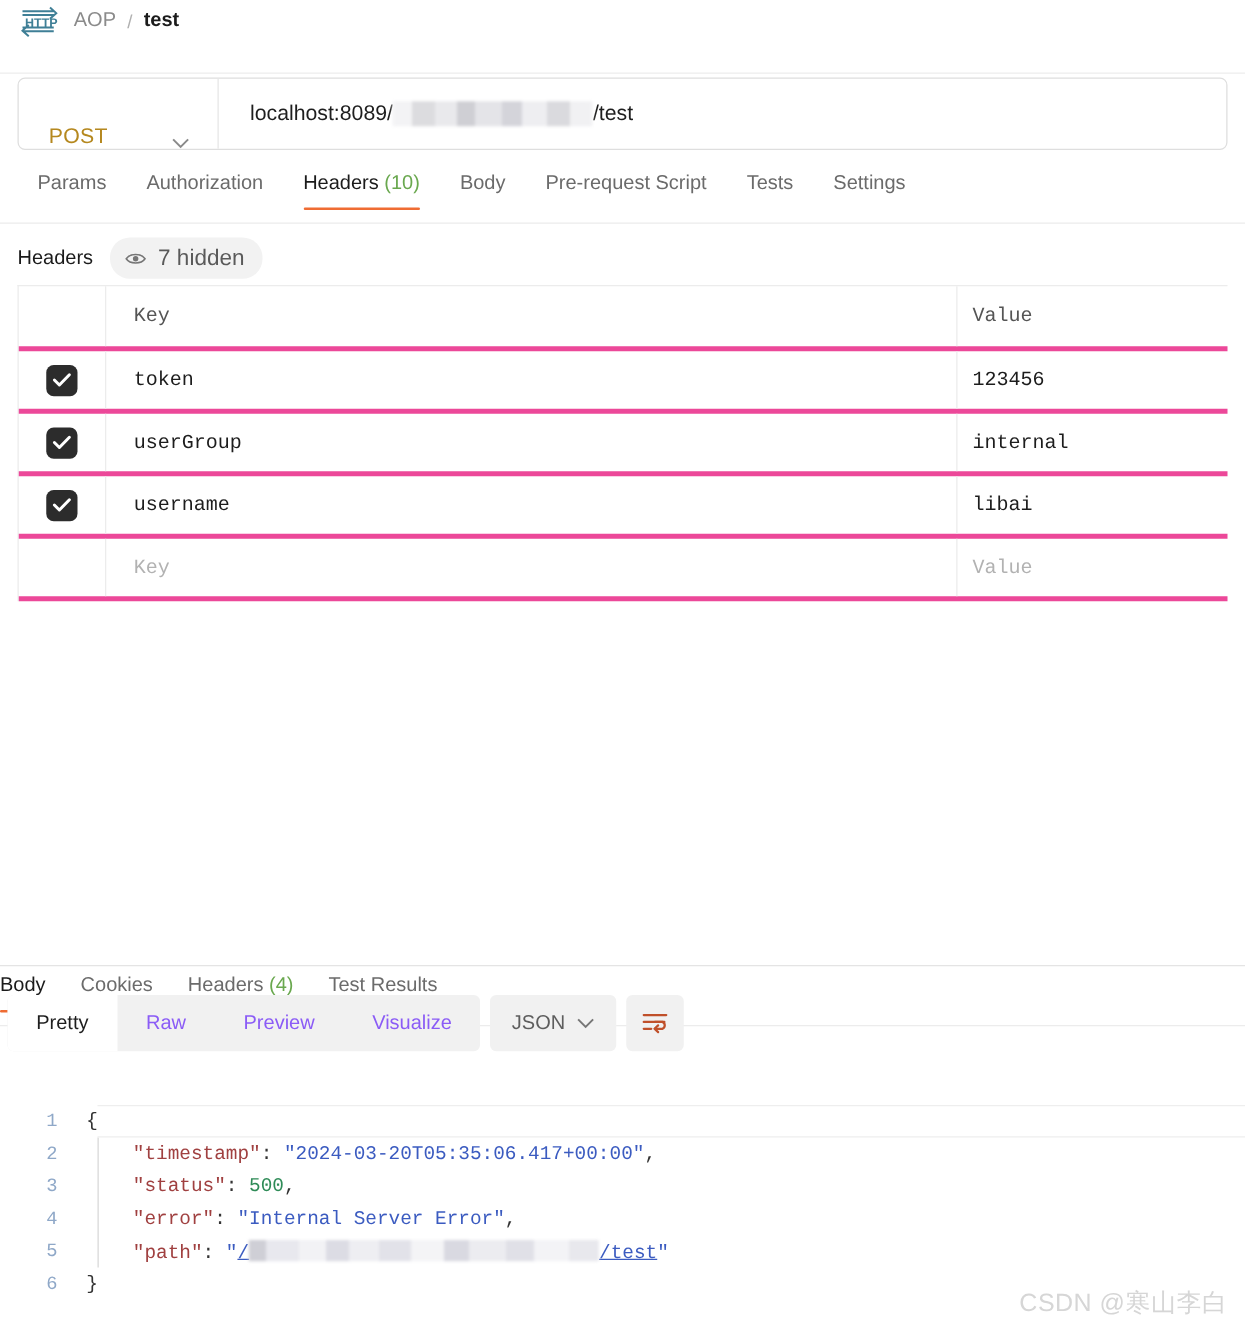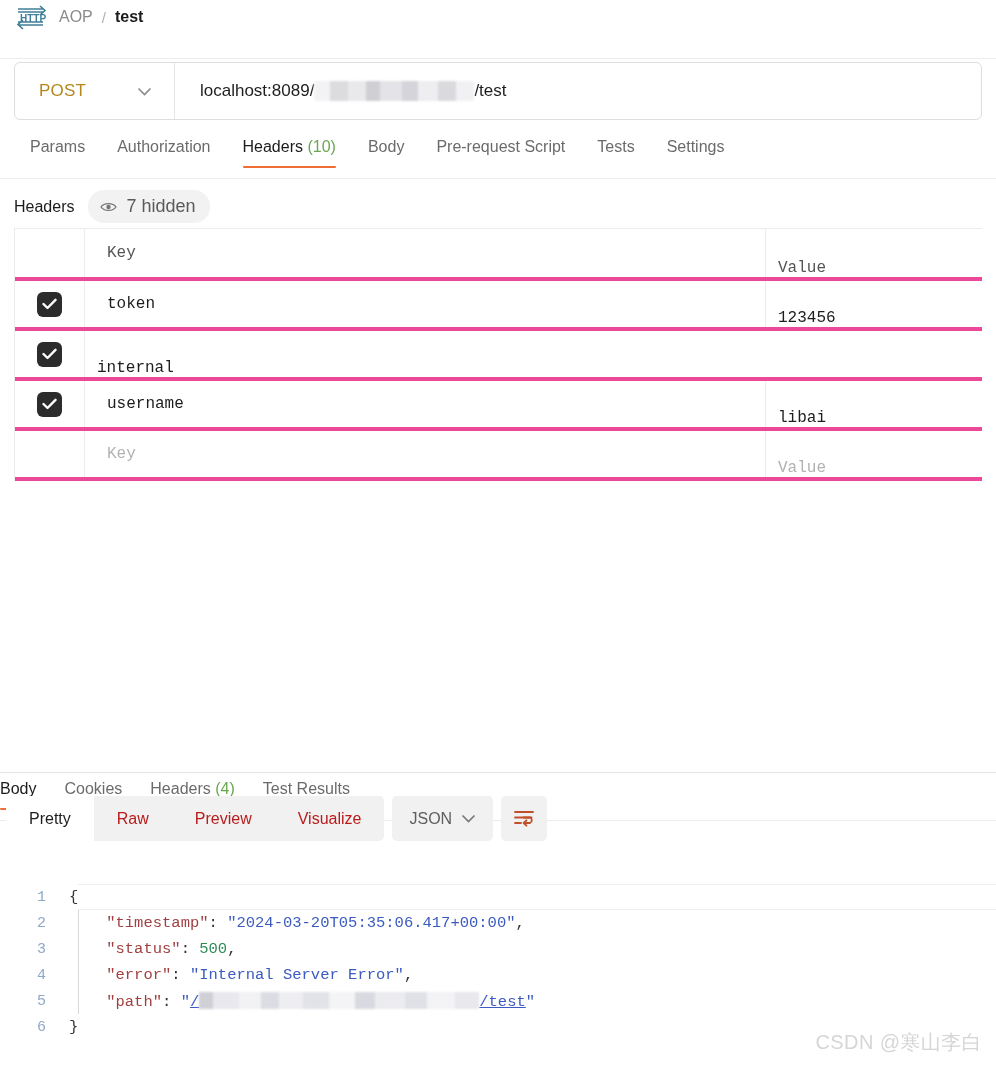--- a/index.html
+++ b/index.html
@@ -30,21 +30,21 @@
 
   
   .urlbar {
     position: absolute; left: 14px; top: 62px;
     width: 968px; height: 58px;
     border: 1px solid #dedede; border-radius: 6px;
     background: #fff;
     display: flex; align-items: stretch;
   }
   .method-select {
-    width: 160px; display: flex; align-items: center;
+    width: 160px; display: flex; align-items: flex-end;
     justify-content: space-between; padding: 0 22px 0 24px;
     border-right: 1px solid #e6e6e6;
     cursor: pointer;
   }
   .method-label { font-size: 17px; color: #b5881f; letter-spacing: .2px; }
   .chev { width: 15px; height: 9px; display: block; }
   .url-input-wrap {
     flex: 1; display: flex; align-items: center; padding: 0 18px 0 25px;
     font-size: 17px; color: #1e1e1e; white-space: nowrap; overflow: hidden;
   }
@@ -105,21 +105,21 @@
     width: 70px; flex: 0 0 70px; display: flex;
     align-items: center; justify-content: center;
     border-right: 1px solid #ececec;
   }
   .cell-key {
     flex: 1; display: flex; align-items: center; padding-left: 22px;
     border-right: 1px solid #ececec;
   }
   .cell-val {
     width: 216px; flex: 0 0 216px; display: flex;
-    align-items: flex-end; padding-left: 12px;
+    align-items: center; padding-left: 12px;
   }
   .th { font-size: 16px; color: #555; font-weight: normal; }
   .td { font-size: 16px; color: #1d1d1d; }
   .td.placeholder { color: #b2b2b2; }
   .cbx {
     width: 25px; height: 25px; border-radius: 6px; background: #2c2c2c;
     display: flex; align-items: center; justify-content: center;
     cursor: pointer;
   }
   .cbx svg { width: 15px; height: 12px; display: block; }
@@ -153,21 +153,21 @@
   .fmt-bar {
     position: absolute; left: 6px; top: 796px;
     display: flex; align-items: flex-end; gap: 8px;
   }
   .seg {
     display: flex; background: #f1f1f1; border-radius: 5px; overflow: hidden;
     height: 45px; align-items: stretch;
   }
   .seg-btn {
     display: flex; align-items: center; padding: 0 23px;
-    font-size: 16px; color: #b91c1c; cursor: pointer;
+    font-size: 16px; color: #8b5cf6; cursor: pointer;
   }
   .seg-btn.active { background: #ffffff; color: #1e1e1e; }
   .json-select {
     display: flex; align-items: center; gap: 9px; height: 45px;
     background: #f1f1f1; border-radius: 5px; padding: 0 17px;
     font-size: 16px; color: #5e5e5e; cursor: pointer;
   }
   .wrap-btn {
     display: flex; align-items: center; justify-content: center;
     width: 46px; height: 45px; background: #f1f1f1; border-radius: 5px;
@@ -303,20 +303,23 @@
     </div>
 
     <div class="trow data">
       <div class="cell-check">
         <div class="cbx">
           <svg viewBox="0 0 15 12">
               <path d="M1.5 6 L5.5 10 L13.5 1.8" fill="none" stroke="#fff" stroke-width="2.4" stroke-linecap="round" stroke-linejoin="round"></path>
             </svg>
         </div>
       </div>
+      <div class="cell-key">
+          <span class="td">userGroup</span>
+        </div>
       <div class="cell-val">
           <span class="td">internal</span>
         </div>
     </div>
 
     <div class="trow data">
       <div class="cell-check">
         <div class="cbx">
           <svg viewBox="0 0 15 12">
               <path d="M1.5 6 L5.5 10 L13.5 1.8" fill="none" stroke="#fff" stroke-width="2.4" stroke-linecap="round" stroke-linejoin="round"></path>

